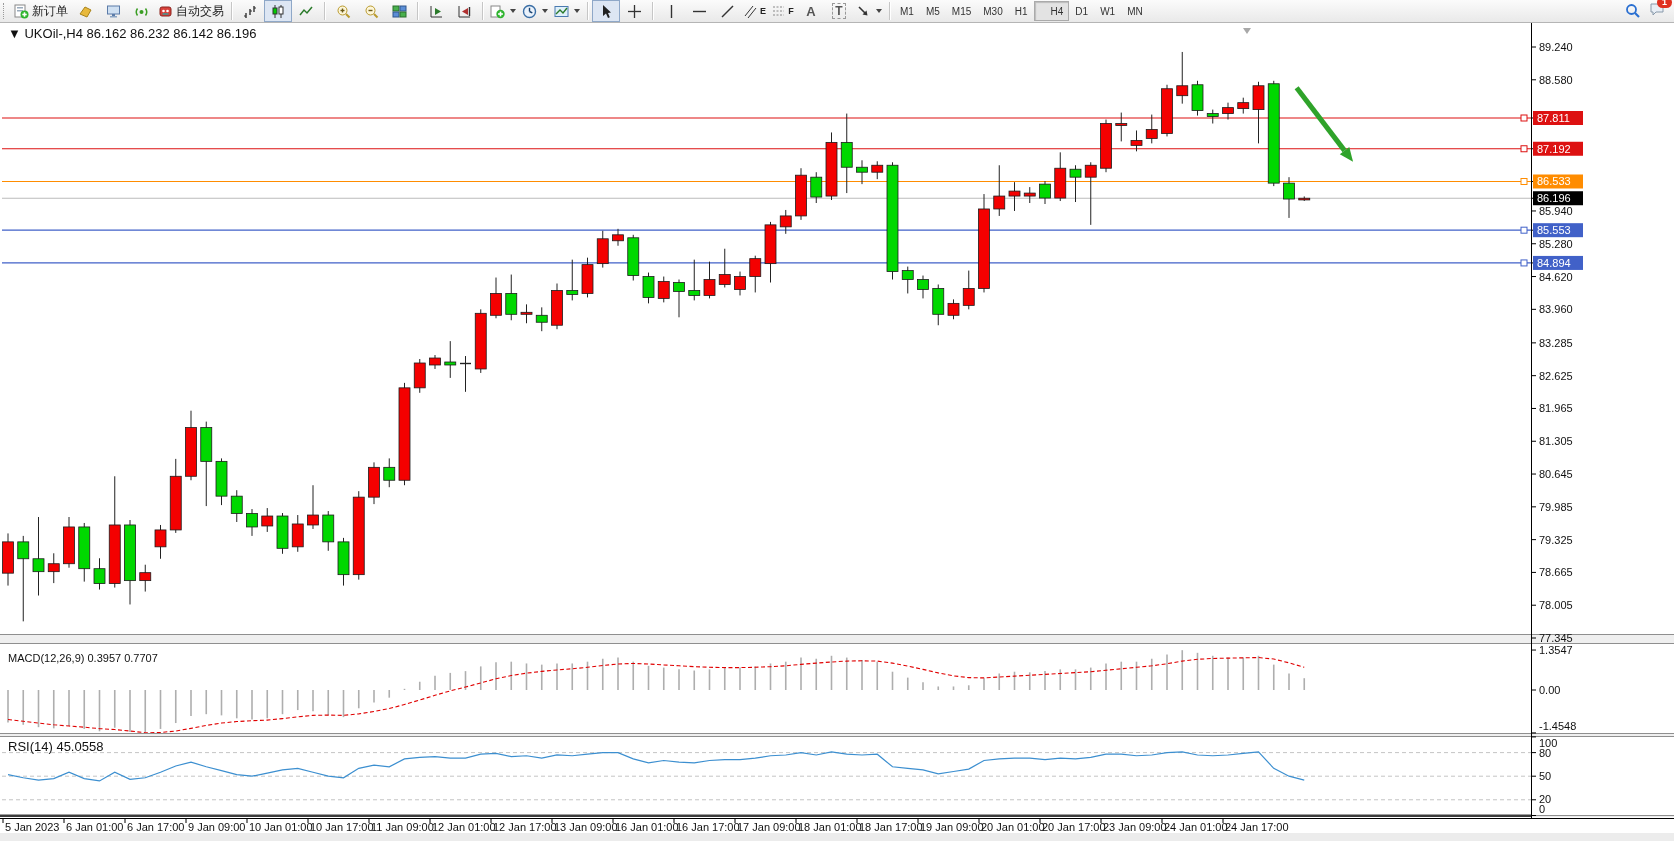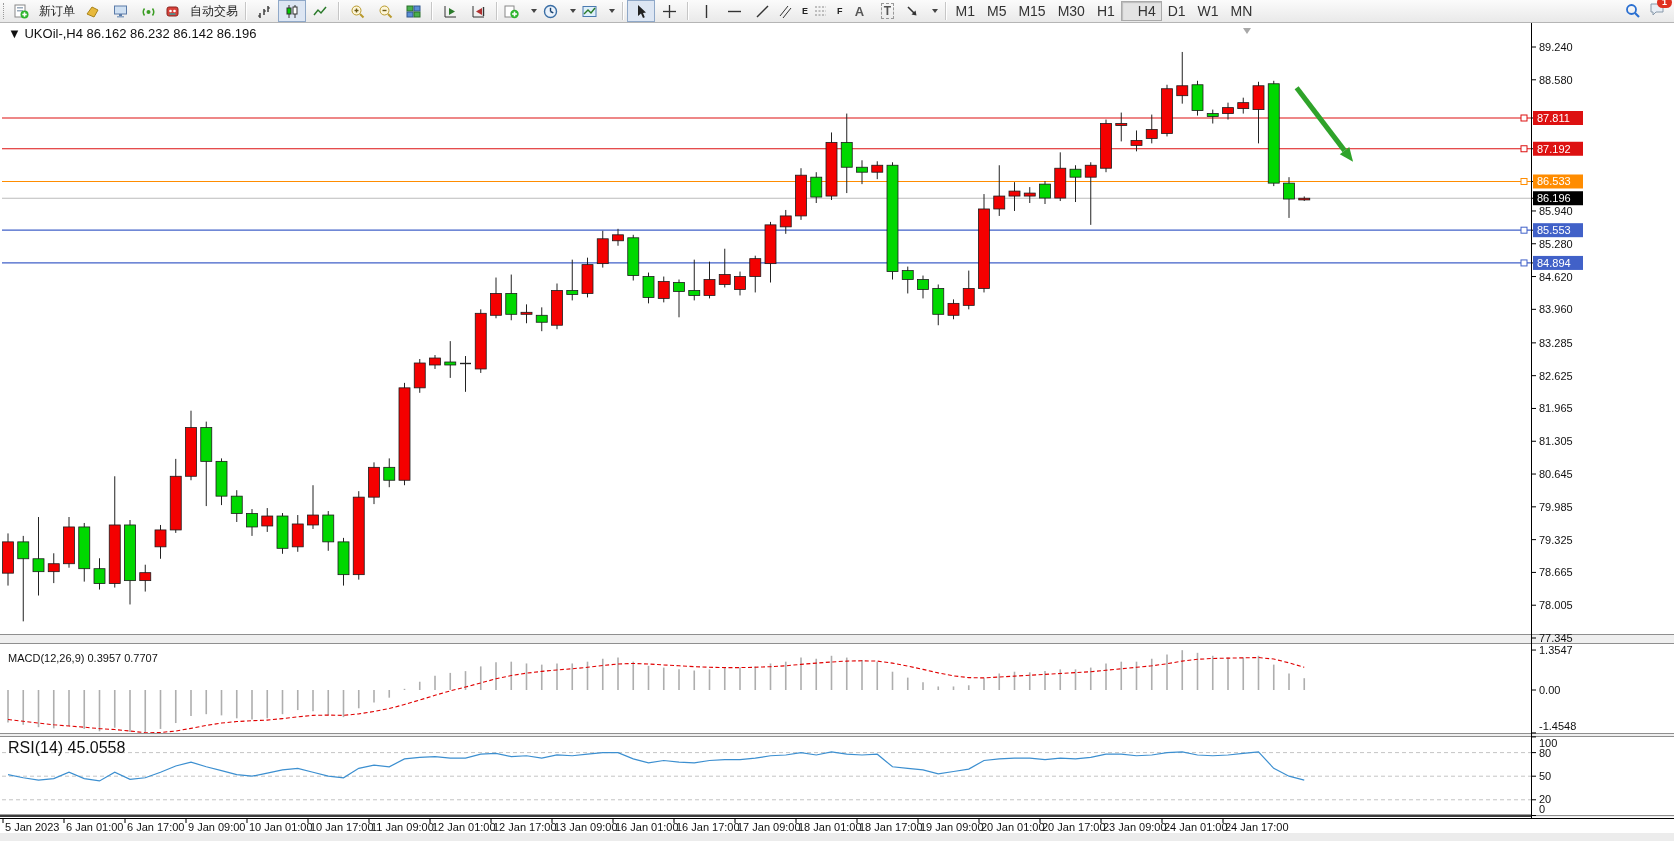--- a/index.html
+++ b/index.html
@@ -1,33 +1,33 @@
 <!DOCTYPE html>
 <html><head>
 <meta charset="utf-8">
 <style>
   html,body{margin:0;padding:0;background:#ececec;font-family:"Liberation Sans",sans-serif;}
   #app{position:relative;width:1674px;height:841px;overflow:hidden;background:#ececec;}
   
   #toolbar{position:absolute;left:0;top:0;width:1674px;height:22px;background:linear-gradient(#fbfbfb,#e9e9e9);border-bottom:1px solid #b5b5b5;display:flex;align-items:center;z-index:5;}
   .grip{width:3px;height:16px;border-left:1px dotted #9a9a9a;margin:0 4px 0 3px;}
   .sep{width:1px;height:18px;background:#c6c6c6;box-shadow:1px 0 0 #fff;margin:0 4px;}
-  .tb-btn{height:20px;min-width:22px;display:flex;align-items:center;justify-content:center;gap:10px;padding:0 2px;border:1px solid transparent;color:#222;cursor:default;}
+  .tb-btn{height:20px;min-width:22px;display:flex;align-items:center;justify-content:center;gap:3px;padding:0 2px;border:1px solid transparent;color:#222;cursor:default;}
   .tb-btn.active{background:#dde6f3;border:1px solid #8fa8c8;}
   .tb-btn .lbl{font-size:12px;white-space:nowrap;}
-  .tf{font-size:14px;color:#333;padding:0 5px;height:18px;display:flex;align-items:center;border:1px solid transparent;}
+  .tf{font-size:10px;color:#333;padding:0 5px;height:18px;display:flex;align-items:center;border:1px solid transparent;}
   .tf.active{background:#e3e3e3;border:1px solid #aaa;box-shadow:inset 1px 1px 1px #bbb;padding-left:16px;}
   .caret{width:0;height:0;border-left:3px solid transparent;border-right:3px solid transparent;border-top:4px solid #444;margin-left:2px;}
   .glyph{font-size:12px;font-weight:bold;}
   #tb-right{position:absolute;right:8px;top:0;height:22px;display:flex;align-items:center;gap:8px;}
   #badge{position:absolute;top:-4px;right:-6px;background:#e03020;color:#fff;border-radius:7px;font-size:9px;min-width:11px;height:11px;line-height:11px;text-align:center;padding:0 2px;font-weight:bold;}
   
   #symbol-title{position:absolute;left:8px;top:26px;font-size:13px;color:#111;z-index:4;}
   #macd-title{position:absolute;left:8px;top:652px;font-size:11px;color:#111;z-index:4;}
-  #rsi-title{position:absolute;left:8px;top:739px;font-size:16px;color:#111;z-index:4;}
+  #rsi-title{position:absolute;left:8px;top:739px;font-size:13px;color:#111;z-index:4;}
   #plot{position:absolute;left:0;top:0;z-index:1;}
   svg text{font-family:"Liberation Sans",sans-serif;}
 </style>
 </head>
 <body>
 
 <div id="app">
 
   <div id="toolbar">
     <div class="grip"></div>

